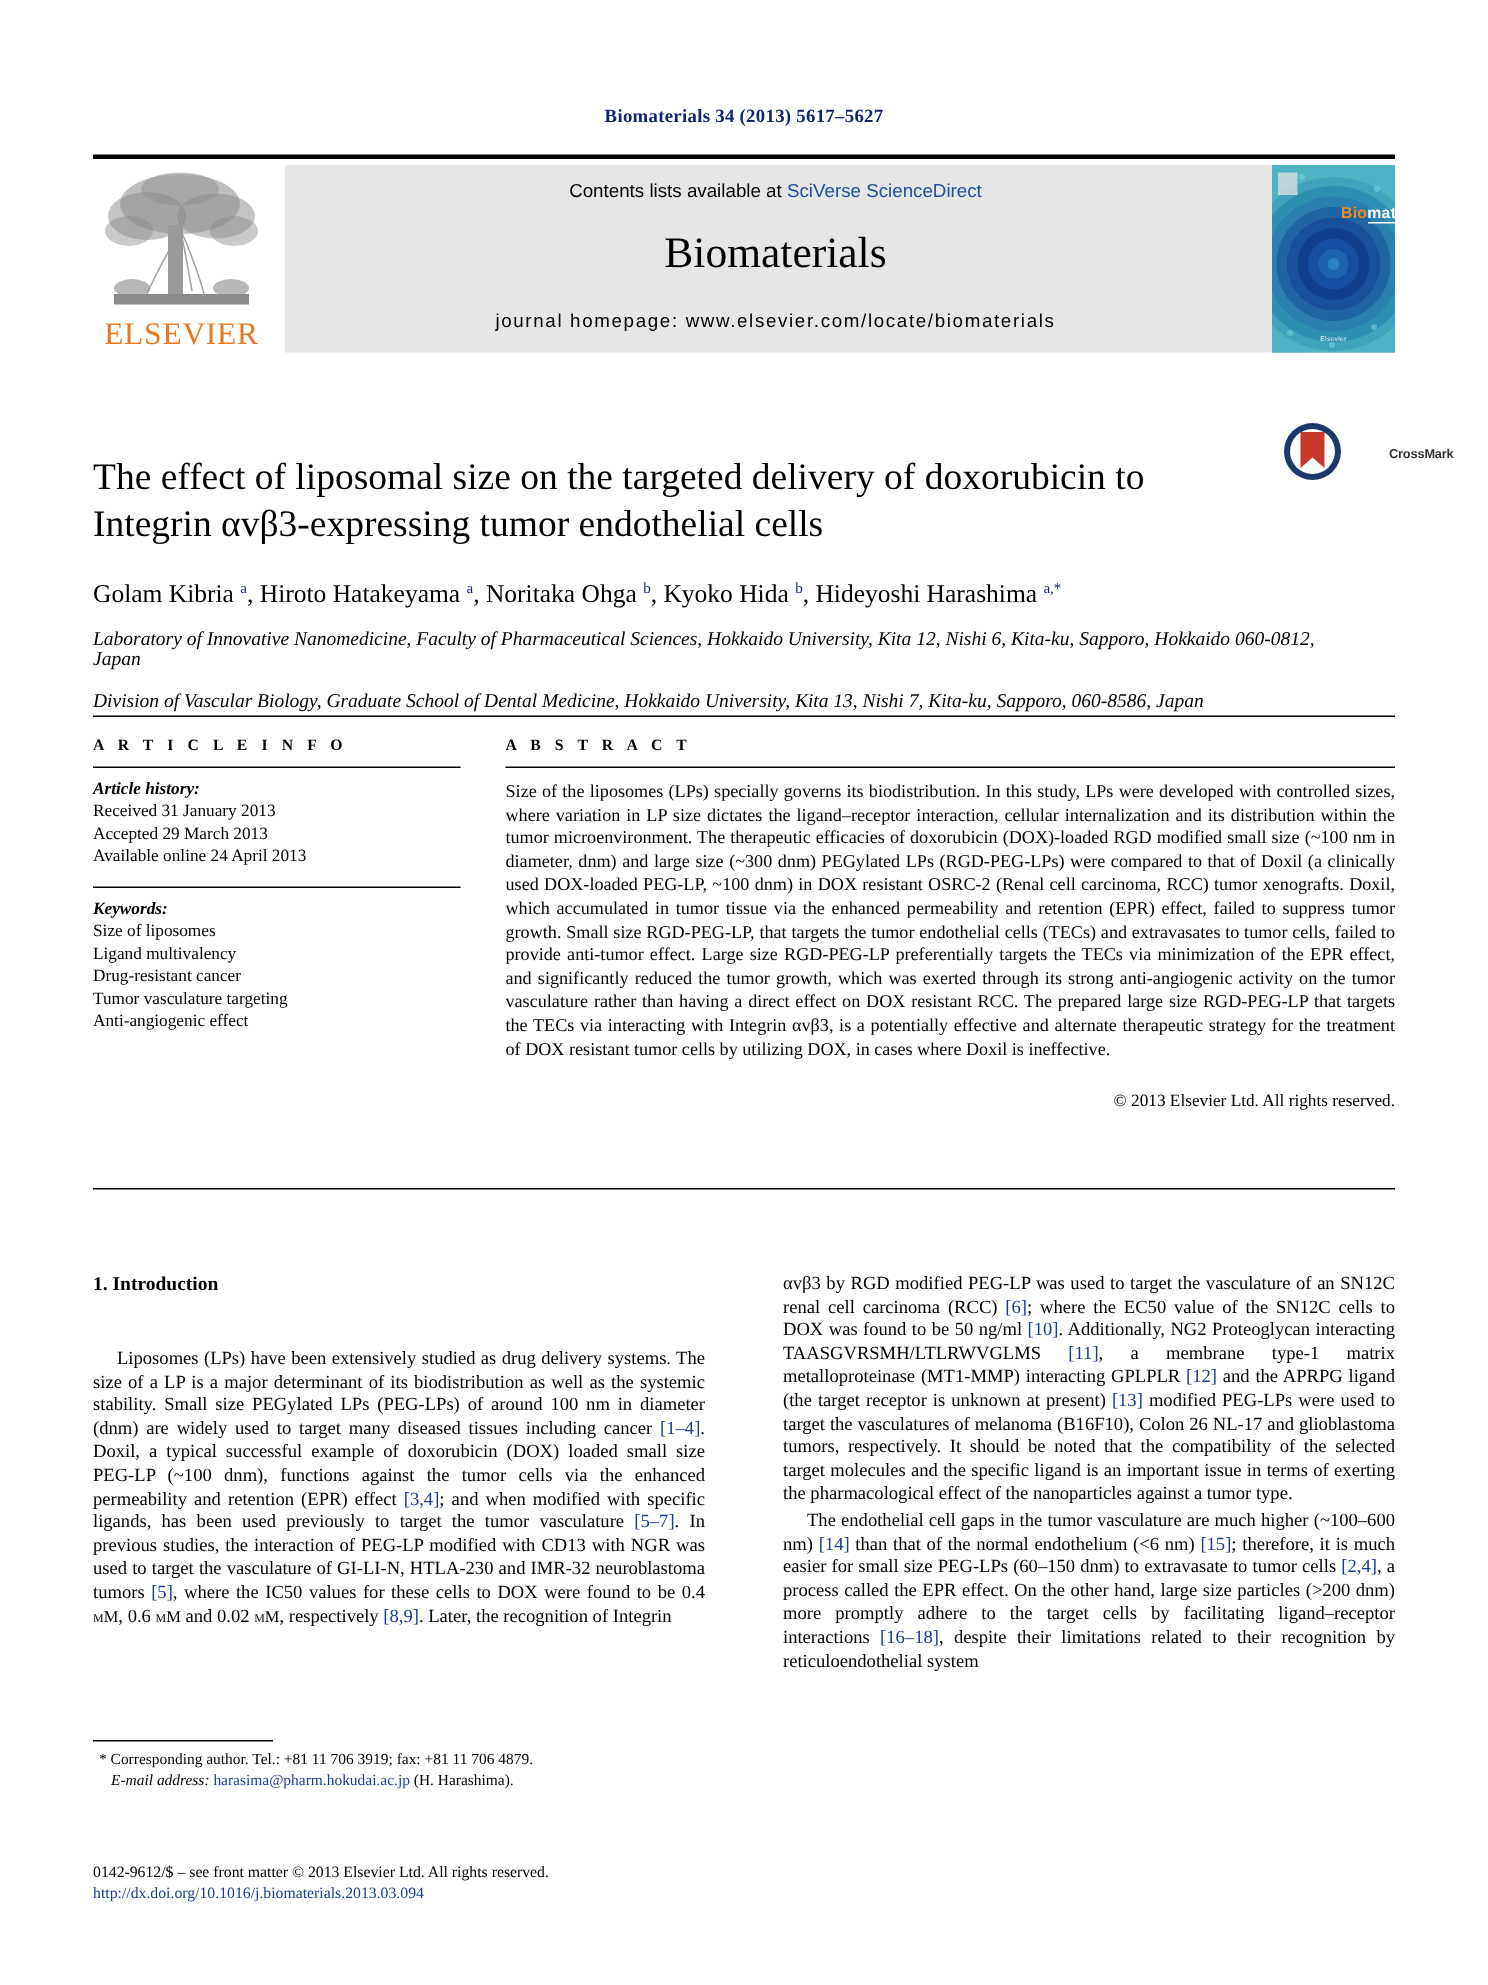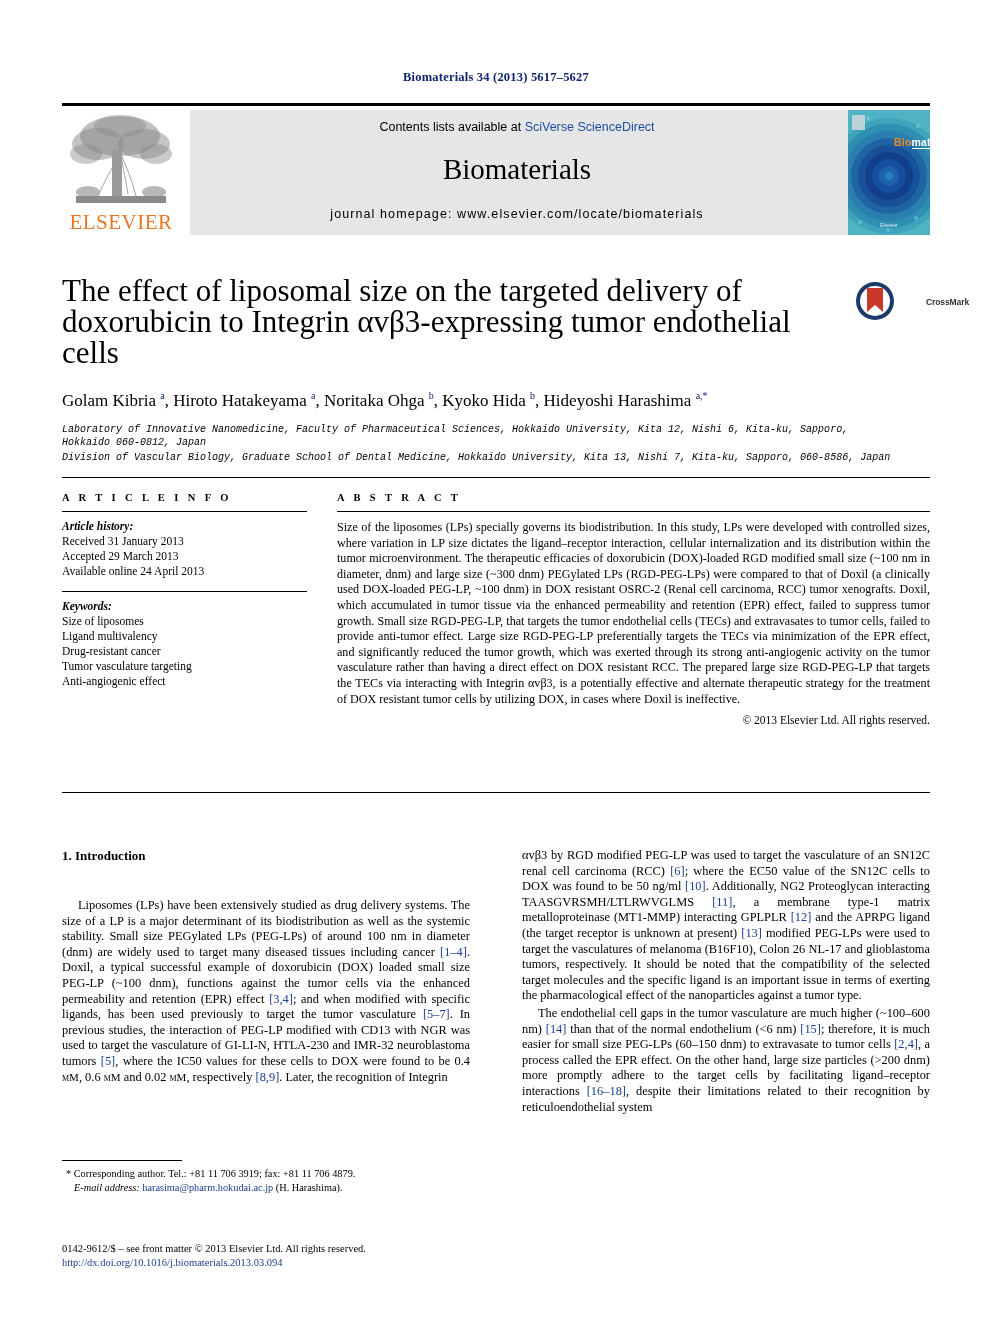--- a/index.html
+++ b/index.html
@@ -136,38 +136,39 @@
 
   
   .titleblock {
     position: absolute;
     left: 62px; top: 275px;
     width: 868px;
   }
   .art-title {
     width: 760px;
     font-family: "Liberation Serif", serif;
-    font-size: 31px;
+    font-size: 25px;
     line-height: 31px;
     color: #000;
+    margin-top: 28px;
   }
   .authors {
     margin-top: 16px;
     width: 760px;
     font-family: "Liberation Serif", serif;
     font-size: 17px;
     line-height: 23px;
   }
   .authors sup { font-size: 10px; color:#10256e; vertical-align: super; }
   .affil {
     margin-top: 11px;
     width: 830px;
-    font-family: Liberation Mono, monospace;
+    font-family: Liberation Serif, serif;
     font-style: italic;
-    font-size: 10px;
+    font-size: 13px;
     line-height: 13.5px;
   }
 
   .crossmark {
     position: absolute;
     left: 855px; top: 281px;
     width: 78px;
     height: 46px;
   }
   .crossmark-text {
@@ -214,21 +215,21 @@
   .info-group .ital { font-style: italic; font-weight: bold; }
   .info-sep { border-top: 1px solid #000; margin-top: 12px; }
   .abs-body {
     margin-top: 8px;
     font-family: "Liberation Serif", serif;
     font-size: 12.1px;
     line-height: 15.6px;
     text-align: justify;
   }
   .abs-copy {
-    margin-top: 7px;
+    margin-top: 21px;
     text-align: right;
     font-family: "Liberation Serif", serif;
     font-size: 11.5px;
   }
   .rule-bot {
     position: absolute;
     left: 62px; top: 792px;
     width: 868px;
     border-top: 1px solid #000;
   }
@@ -360,21 +361,21 @@
         <span class="b1">Bio</span><span class="b2">materials</span>
       </div>
       <div class="cover-foot">Elsevier</div>
     </div>
   </div>
 
   <div class="titleblock">
     <div class="art-title">The effect of liposomal size on the targeted delivery of doxorubicin to Integrin αvβ3-expressing tumor endothelial cells</div>
     <div class="authors">Golam Kibria <sup>a</sup>, Hiroto Hatakeyama <sup>a</sup>, Noritaka Ohga <sup>b</sup>, Kyoko Hida <sup>b</sup>, Hideyoshi Harashima <sup>a,</sup><sup>*</sup></div>
     <div class="affil">Laboratory of Innovative Nanomedicine, Faculty of Pharmaceutical Sciences, Hokkaido University, Kita 12, Nishi 6, Kita-ku, Sapporo, Hokkaido 060-0812, Japan</div>
-    <div class="affil" style="margin-top:1px">Division of Vascular Biology, Graduate School of Dental Medicine, Hokkaido University, Kita 13, Nishi 7, Kita-ku, Sapporo, 060-8586, Japan</div>
+    <div class="affil" style="margin-top:14px">Division of Vascular Biology, Graduate School of Dental Medicine, Hokkaido University, Kita 13, Nishi 7, Kita-ku, Sapporo, 060-8586, Japan</div>
   </div>
 
   <div class="crossmark">
     <svg width="40" height="40" viewBox="0 0 40 40">
       <circle cx="20" cy="20" r="19" fill="#1b3a6b"></circle>
       <circle cx="20" cy="20" r="15" fill="#ffffff"></circle>
       <path d="M12 7 h16 v24 l-8 -7 l-8 7 z" fill="#c8392b"></path>
     </svg>
     <div class="crossmark-text">CrossMark</div>
   </div>

